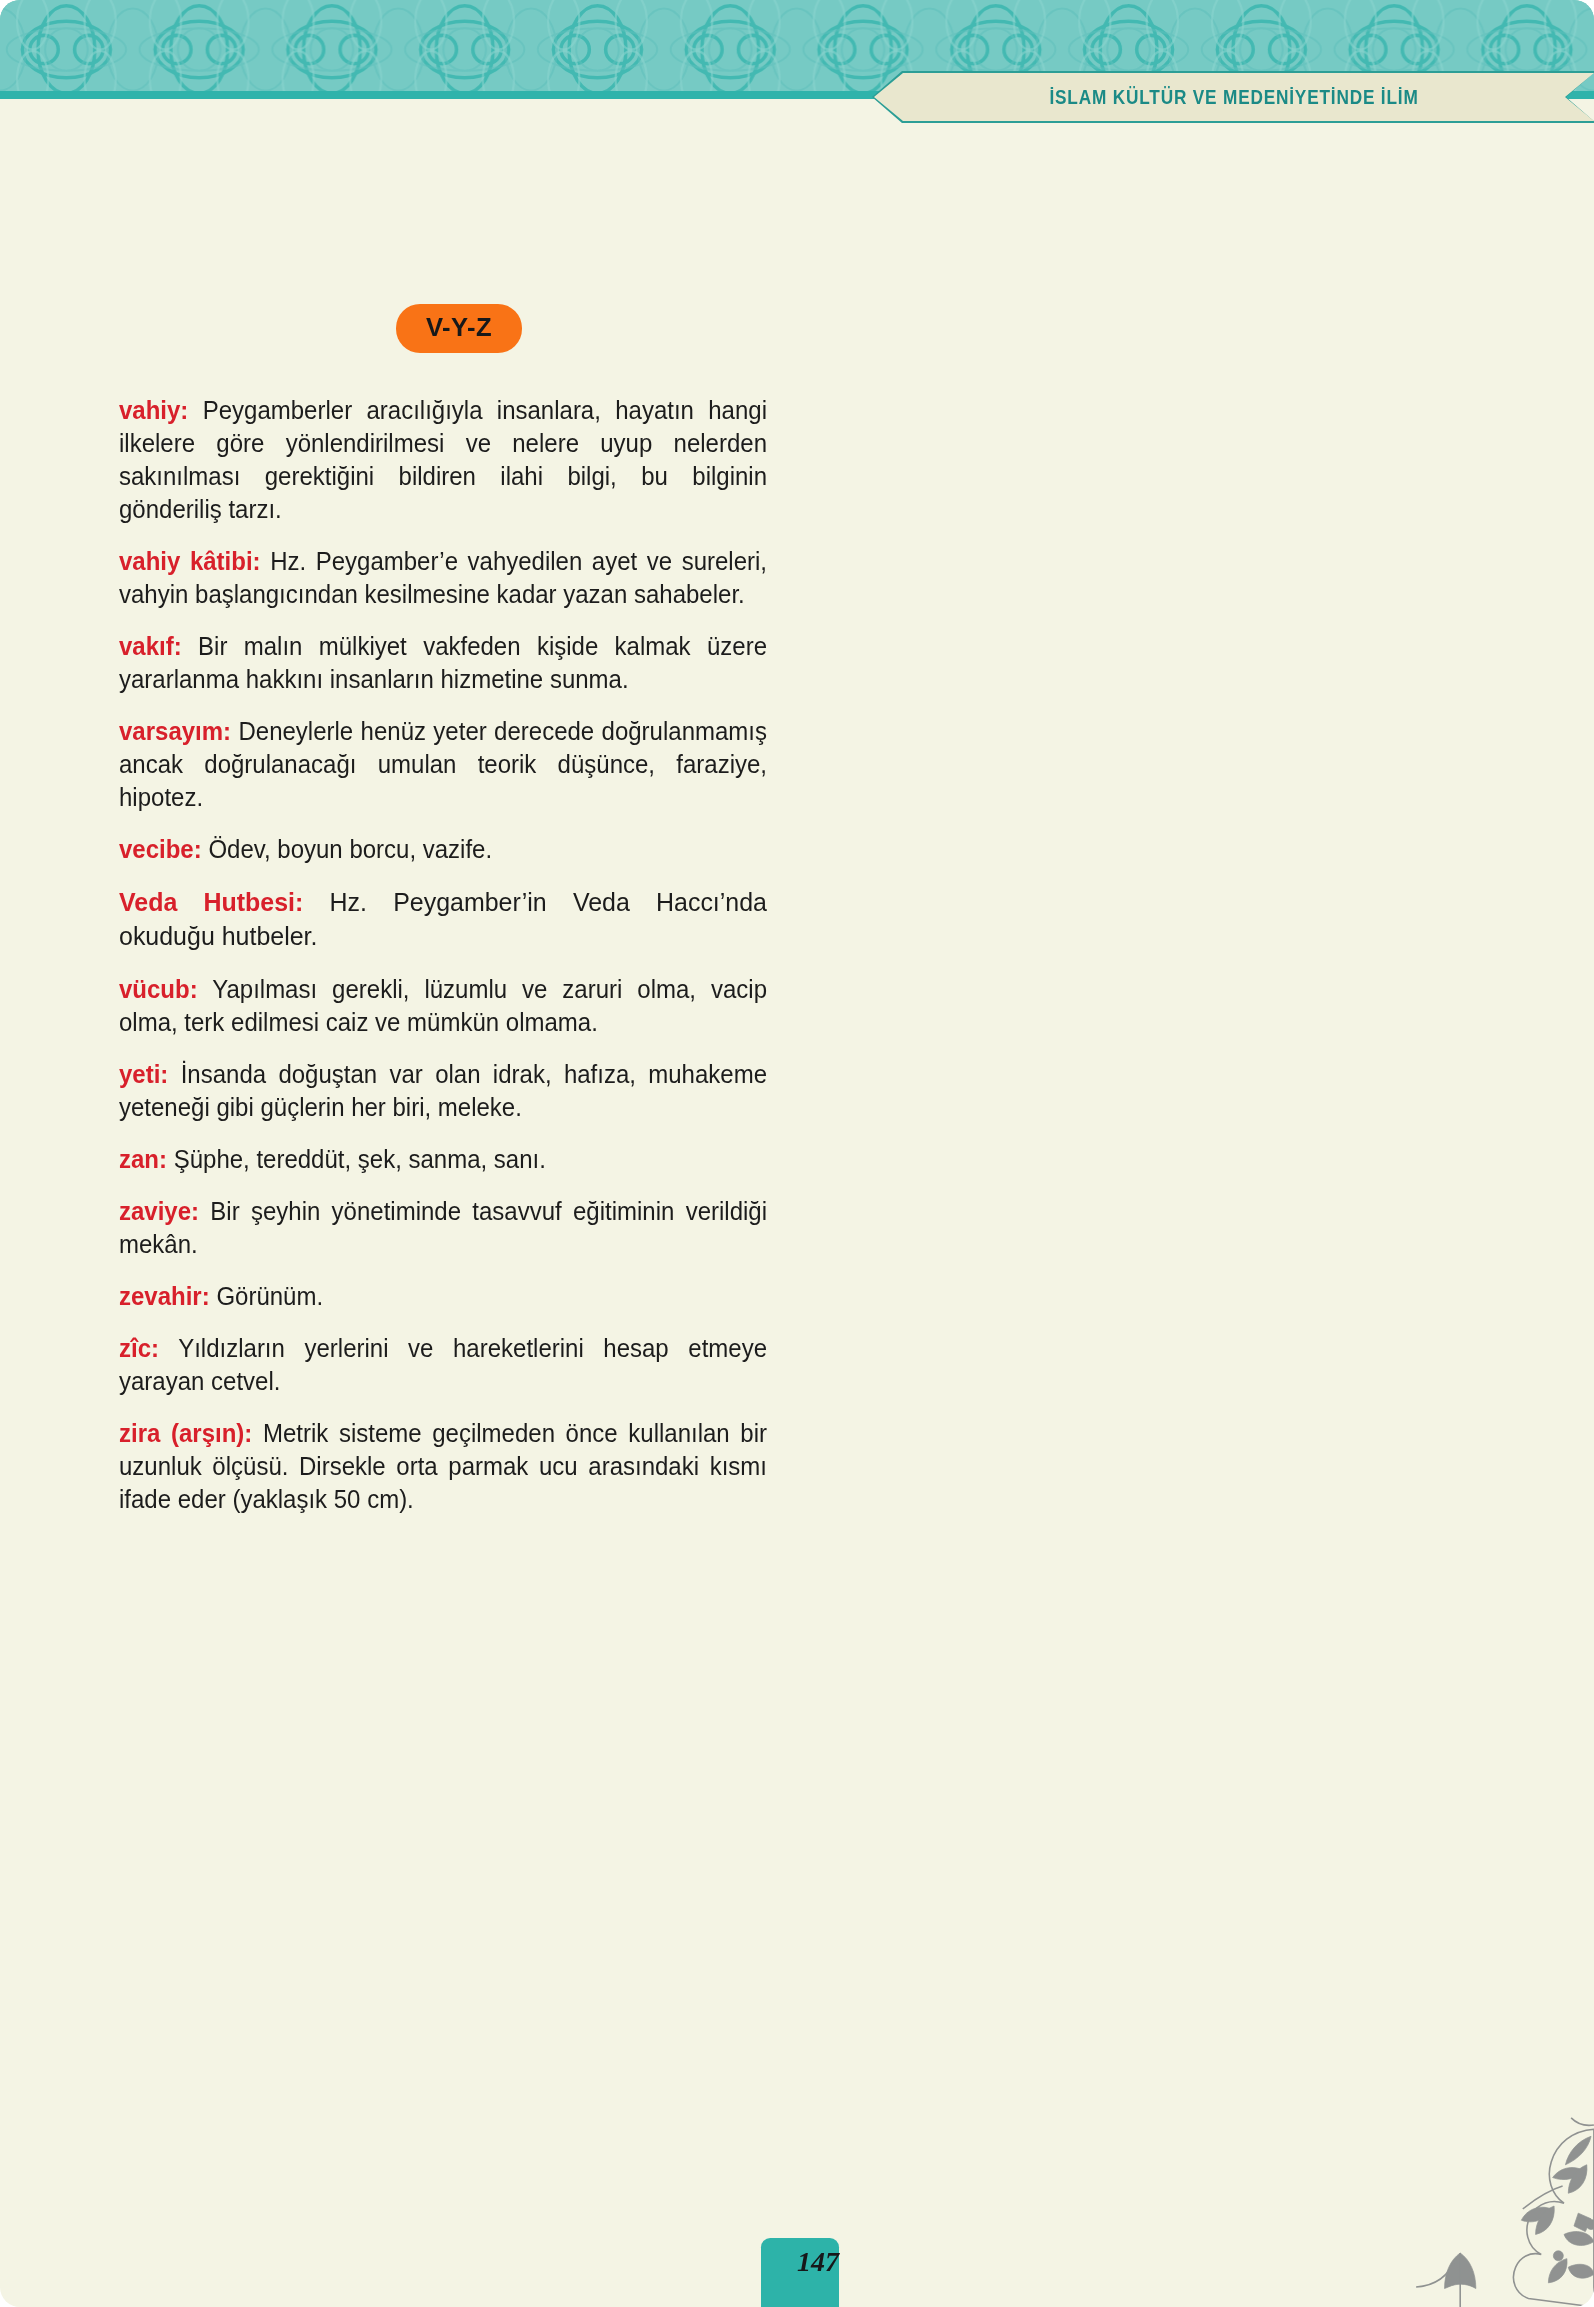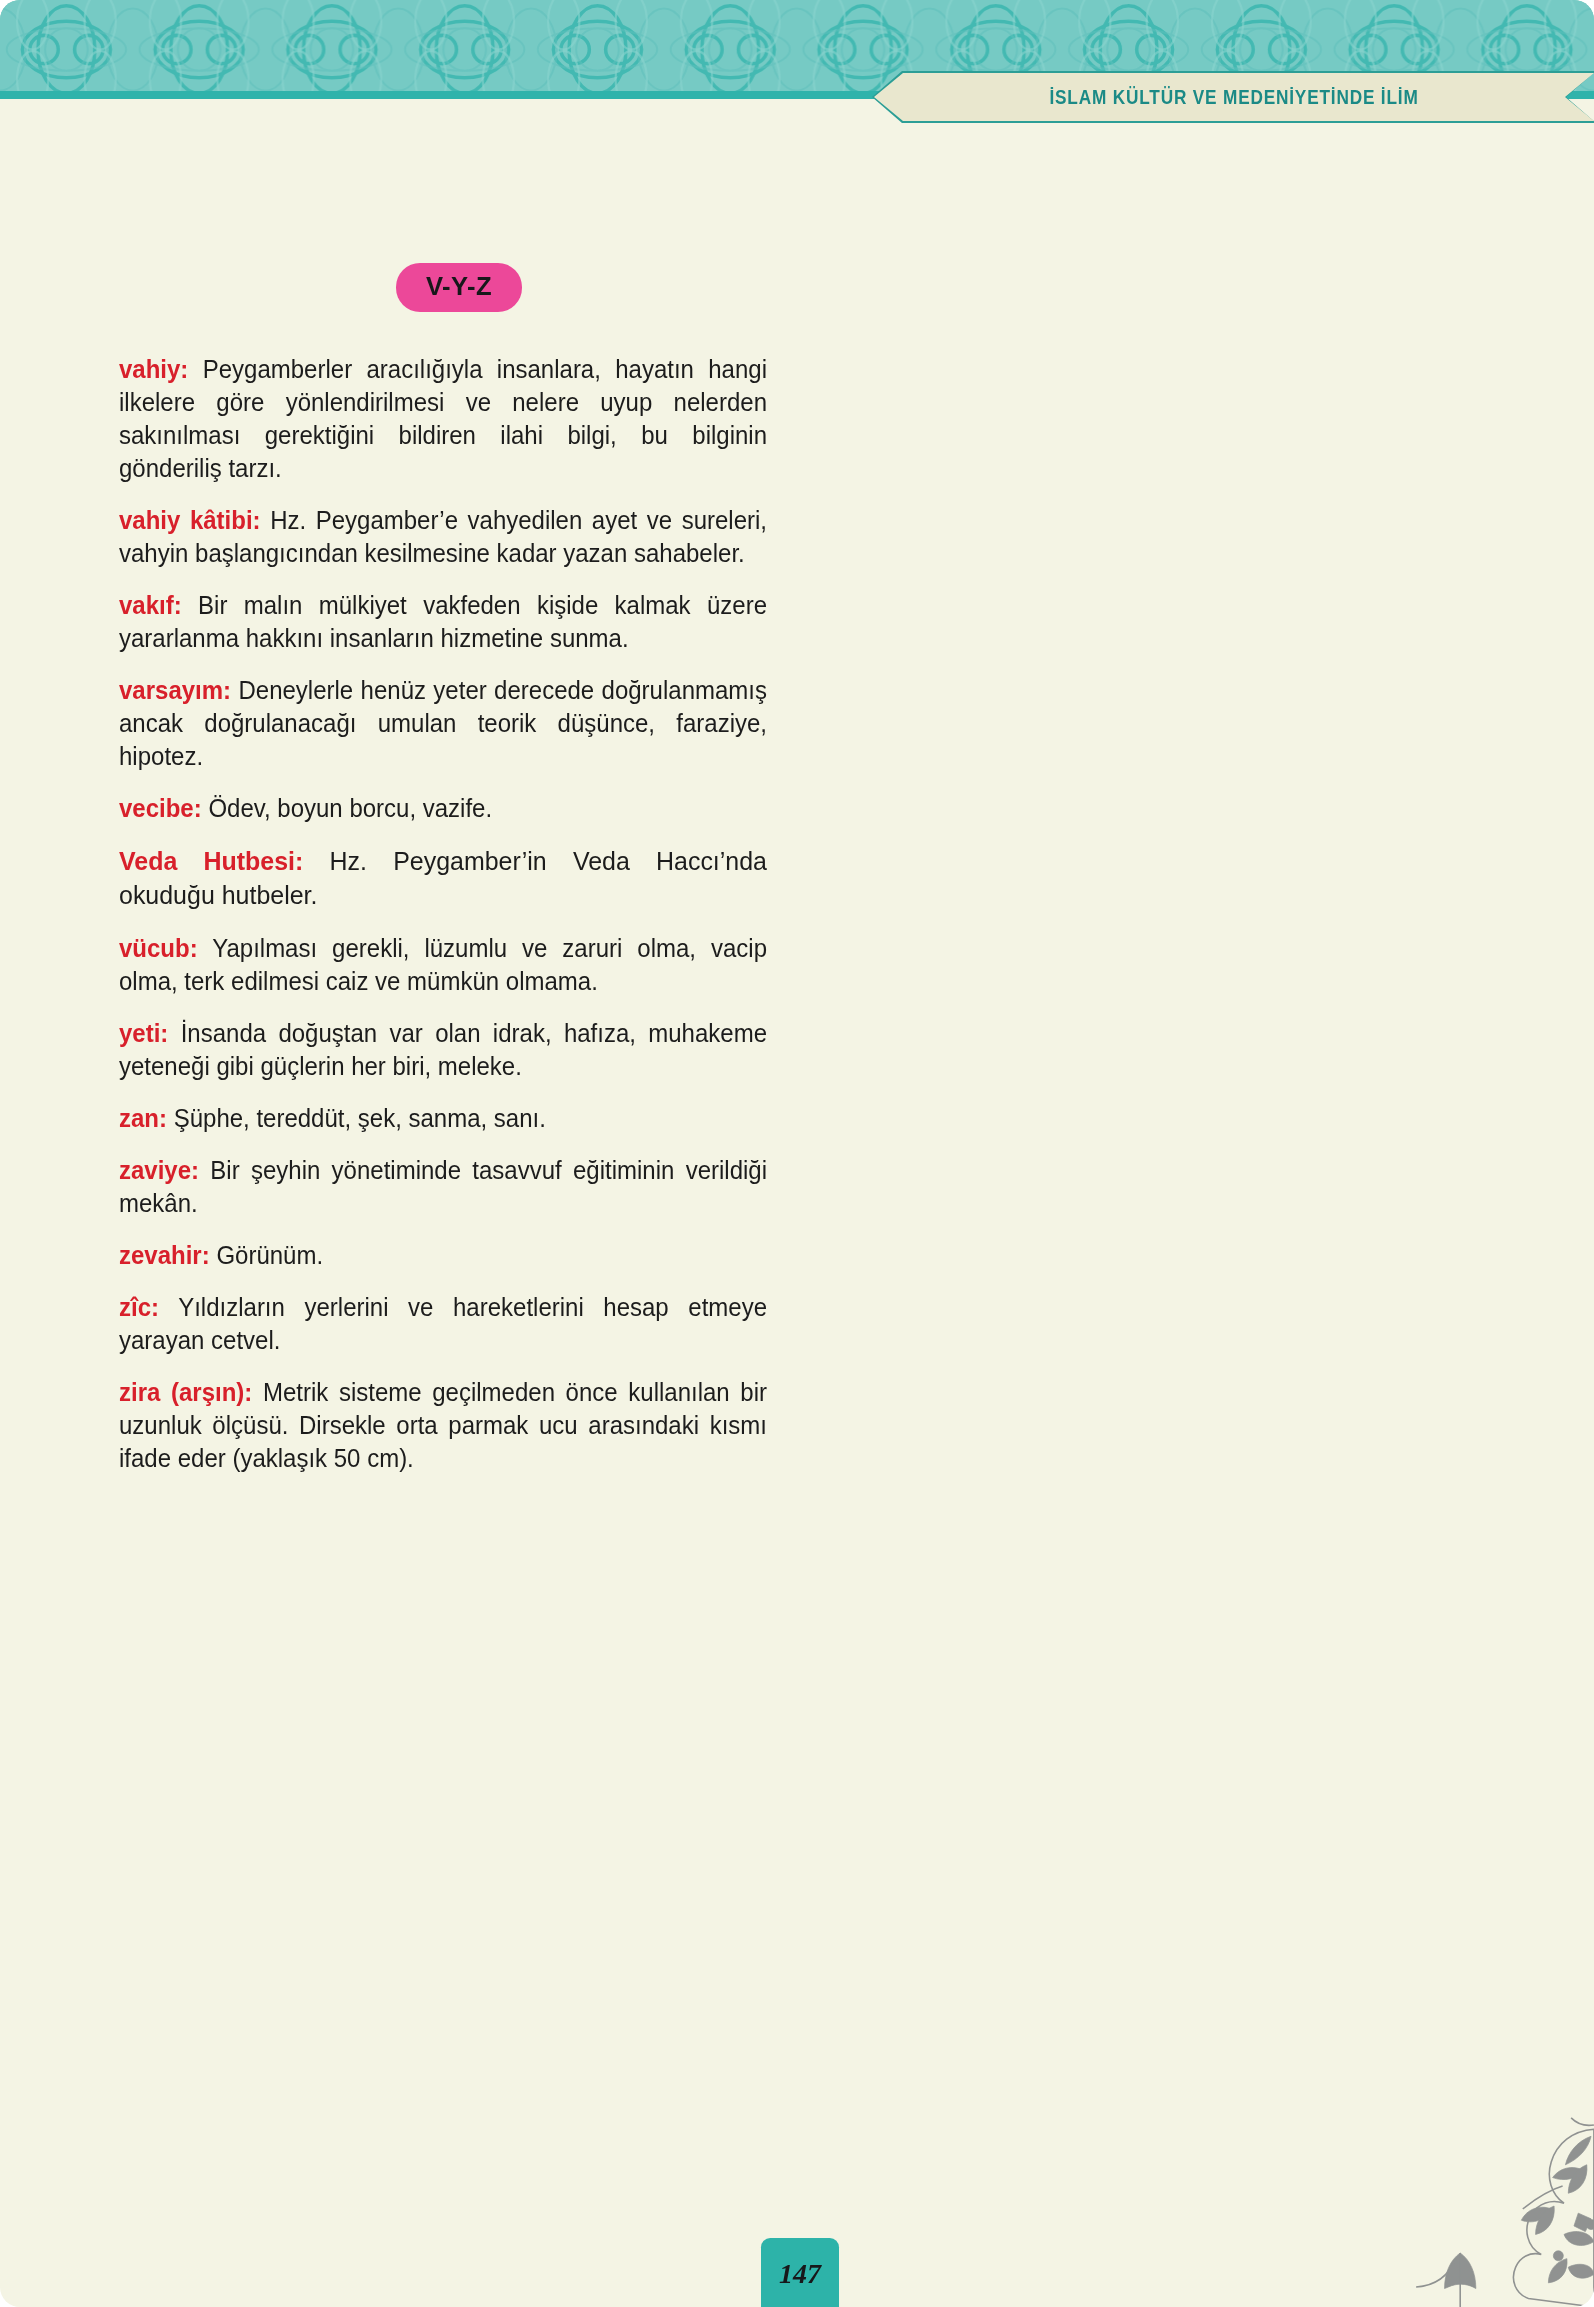--- a/index.html
+++ b/index.html
@@ -88,29 +88,30 @@
   
   .content {
     position: absolute;
     left: 119px;
     top: 263px;
     width: 675px;
   }
 
   .section-badge {
     display: inline-block;
-    background: #ec4899;
+    background: #f97316;
     color: #17181a;
     font-size: 25.6px;
     font-weight: bold;
     letter-spacing: 0.4px;
     padding: 9.2px 30px 10.7px 30px;
     border-radius: 24px;
     margin-left: 277px;
     margin-bottom: 41px;
+    margin-top: 41px;
   }
 
   .entries {
     width: 675px;
   }
 
   .entry {
     margin: 0 0 19px 0;
     font-family: "Liberation Sans Narrow", "Liberation Sans", sans-serif;
     font-size: 25px;
@@ -133,22 +134,22 @@
   .page-number {
     position: absolute;
     left: 761px;
     top: 2238px;
     width: 78px;
     height: 69px;
     background: #2db3a9;
     border-radius: 9.2px 9.2px 0 0;
     display: flex;
     align-items: flex-start;
-    justify-content: center;
-    padding-top: 20px;
+    justify-content: flex-end;
+    padding-top: 8px;
     box-sizing: border-box;
   }
   .page-number span {
     color: #17181a;
     font-size: 28px;
     font-style: italic;
     font-weight: bold;
     font-family: "Liberation Serif", serif;
   }
 

